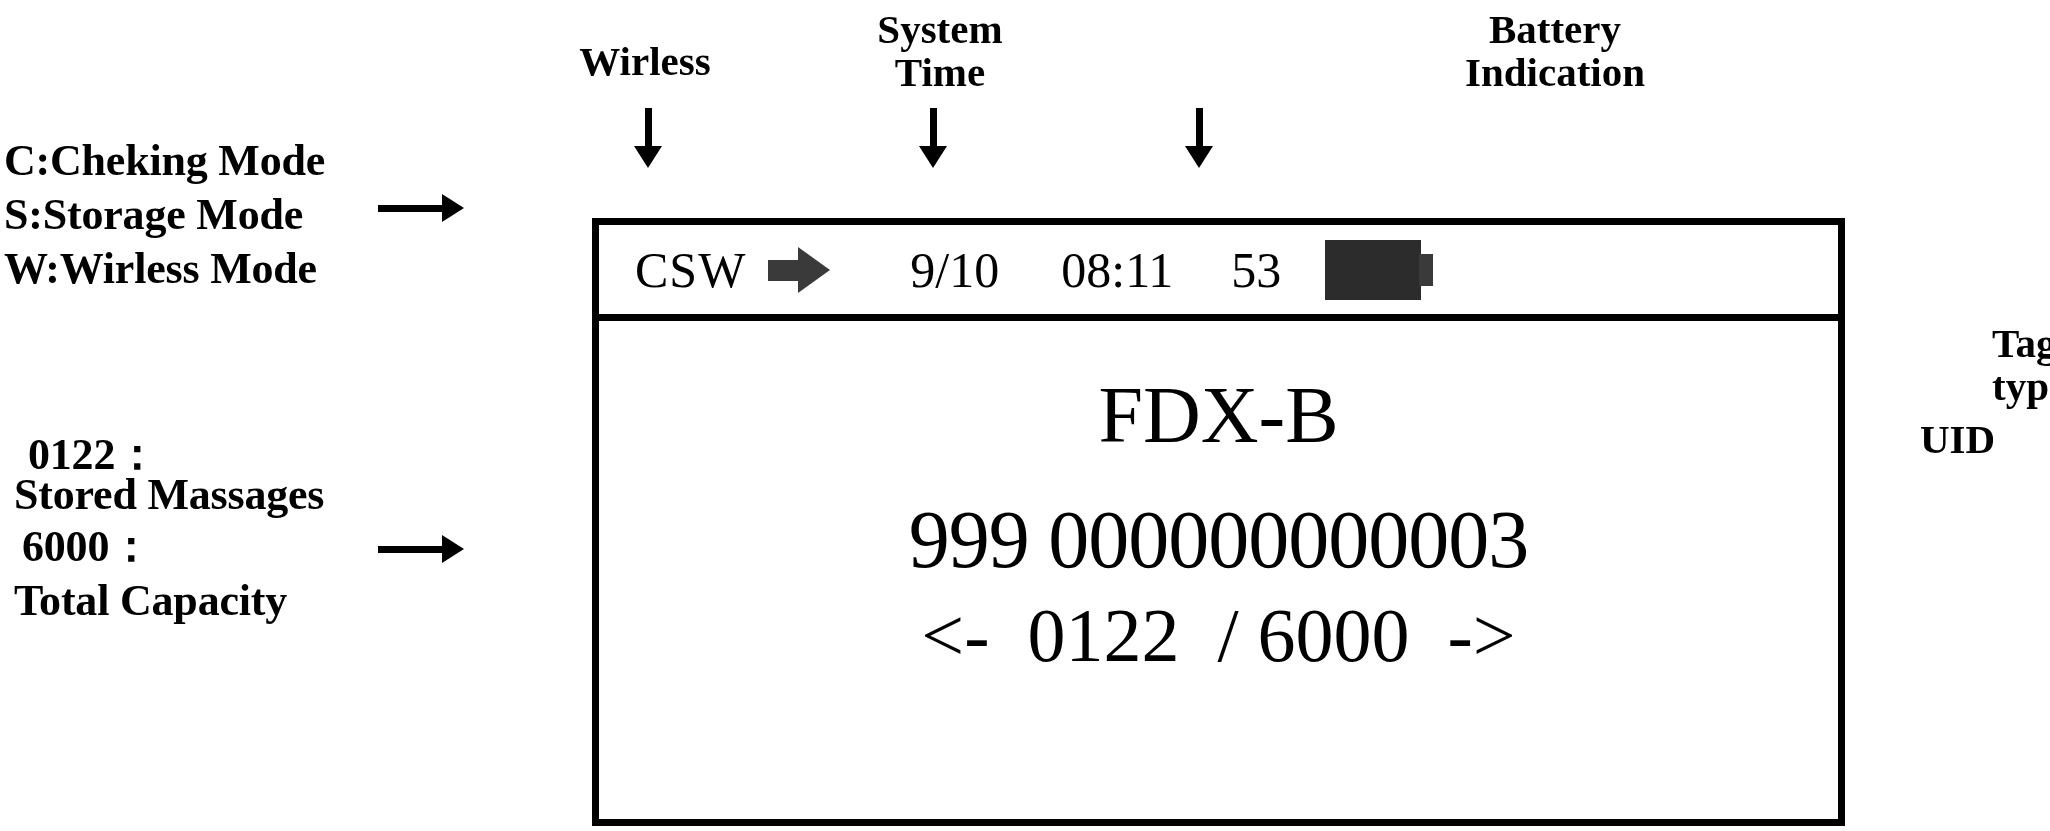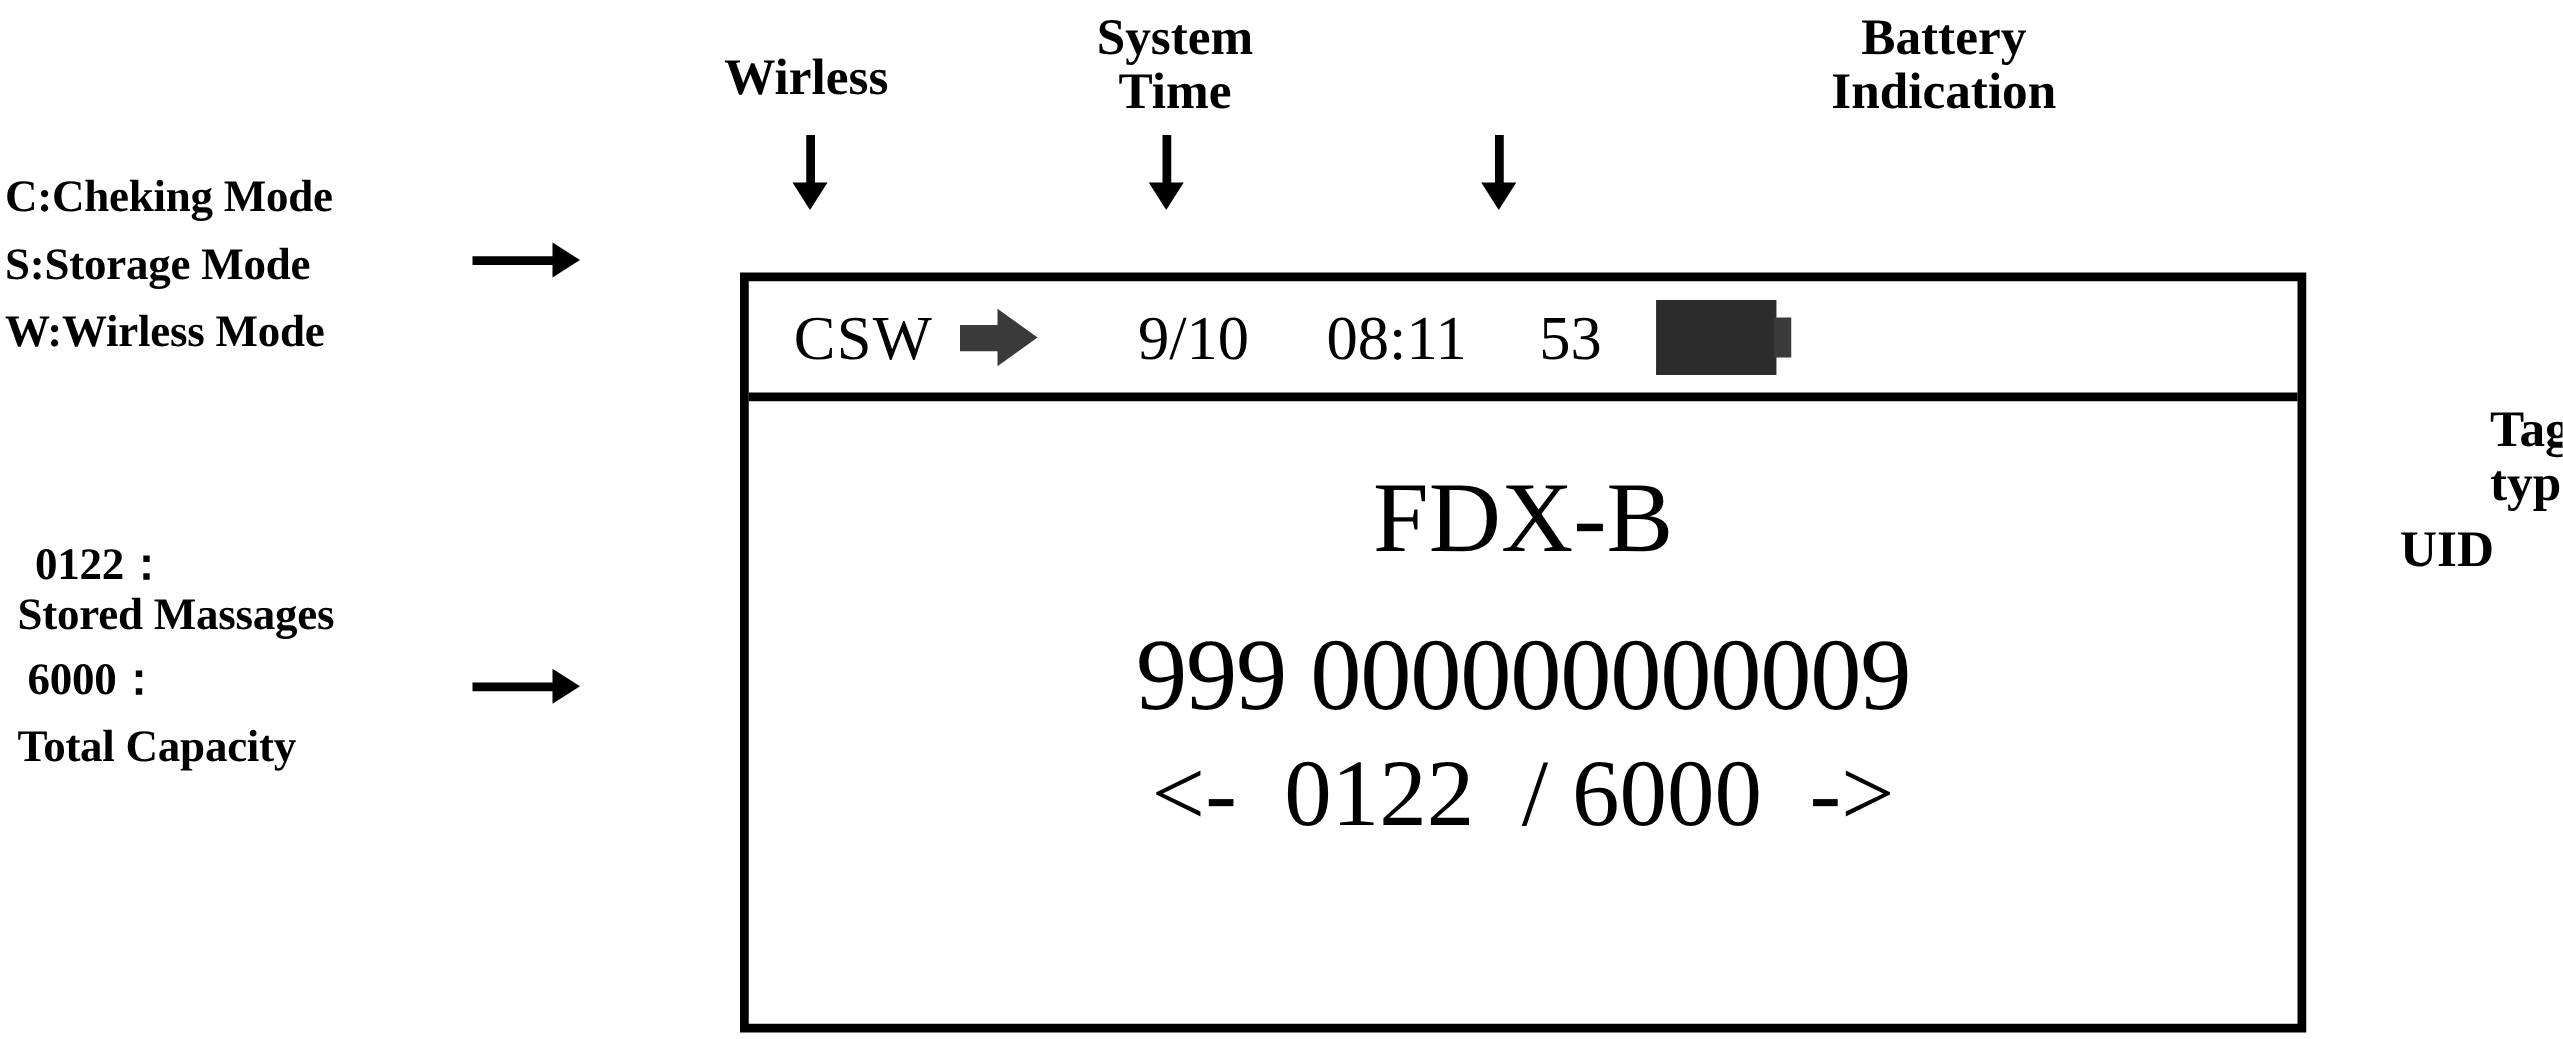--- a/index.html
+++ b/index.html
@@ -9,21 +9,21 @@
     font-family:"Liberation Serif","DejaVu Serif",serif;
     color:#000000;
   }
   .canvas{position:absolute;inset:0;width:2050px;height:831px;}
 
   
   .anno{
     position:absolute;font-weight:bold;color:#000;
     line-height:1.06;white-space:pre-line;
   }
-  .anno-left{font-size:36px;letter-spacing:-0.2px;}
+  .anno-left{font-size:44px;letter-spacing:-0.2px;}
   .anno-top{font-size:41px;text-align:center;}
   .anno-right{font-size:41px;}
 
   #anno-checking{left:4px;  top:138px;}
   #anno-storage {left:4px;  top:192px;}
   #anno-wireless{left:4px;  top:246px;}
 
   #anno-stored-count {left:28px; top:432px;}
   #anno-stored-label {left:14px; top:472px;}
   #anno-total-count  {left:22px; top:524px;}
@@ -214,19 +214,19 @@
       <span class="st" id="status-percent">53</span>
 
       <span id="battery-icon">
         <span class="body"></span>
           <span class="cap"></span>
       </span>
     </div>
 
     <div id="lcd-body">
       <div id="tag-type-value">FDX-B</div>
-      <div id="uid-value">999 000000000009</div>
+      <div id="uid-value">999 000000000003</div>
       <div id="record-nav">&lt;-  0122  / 6000  -&gt;</div>
     </div>
 
   </div>
 
 </div>
 
 </body></html>

